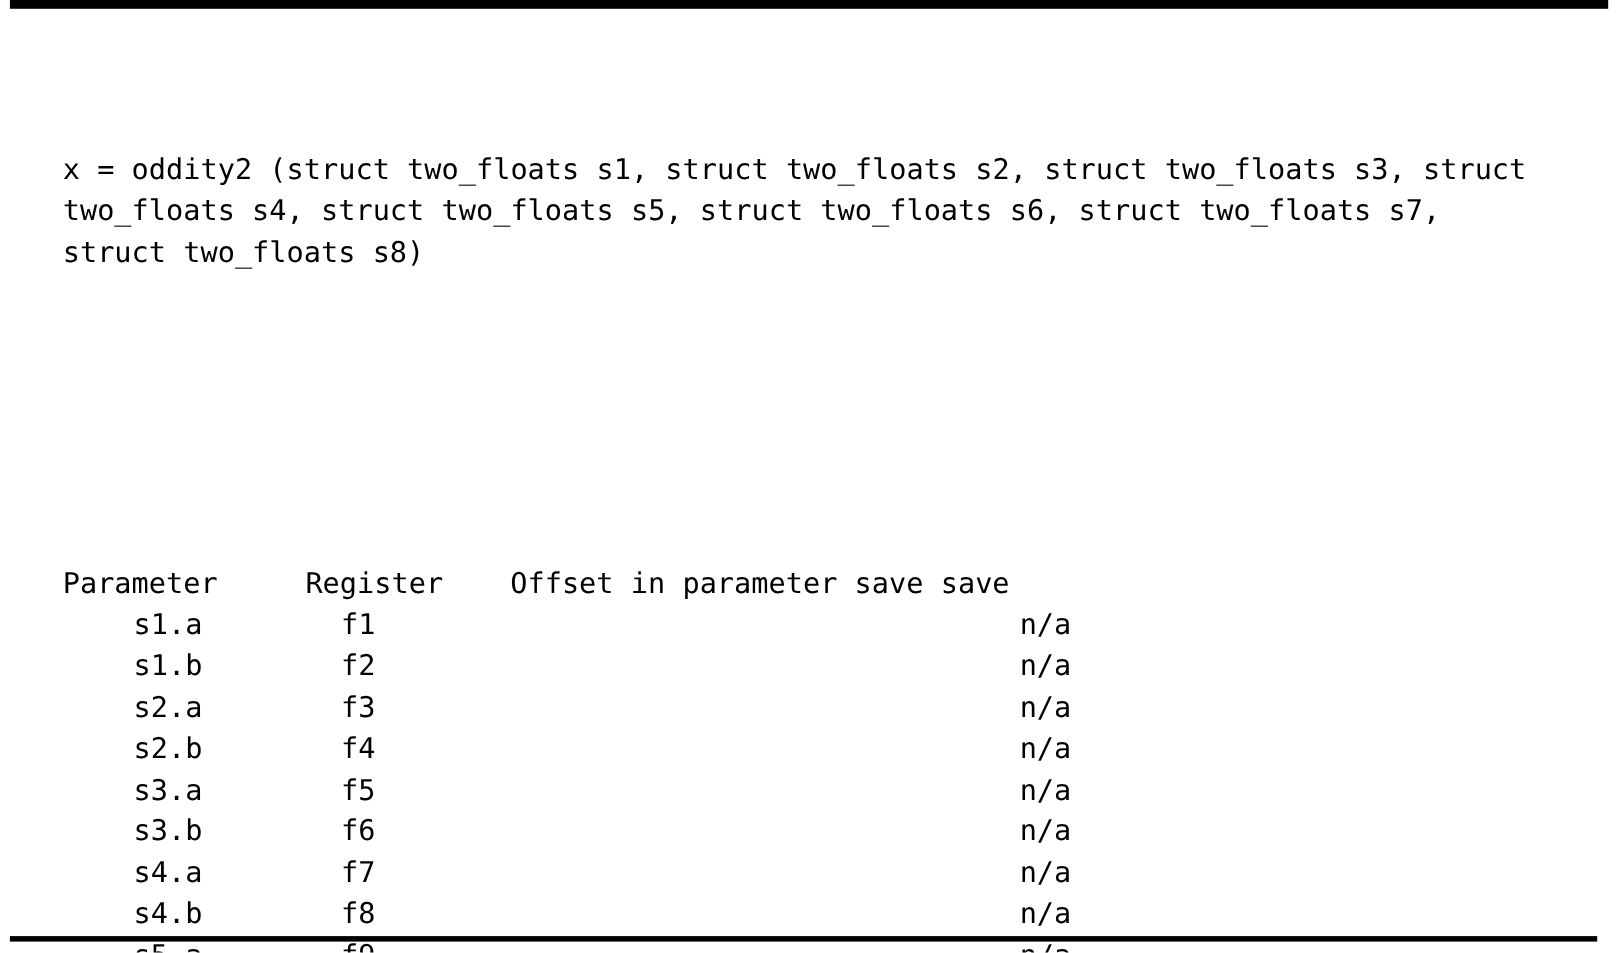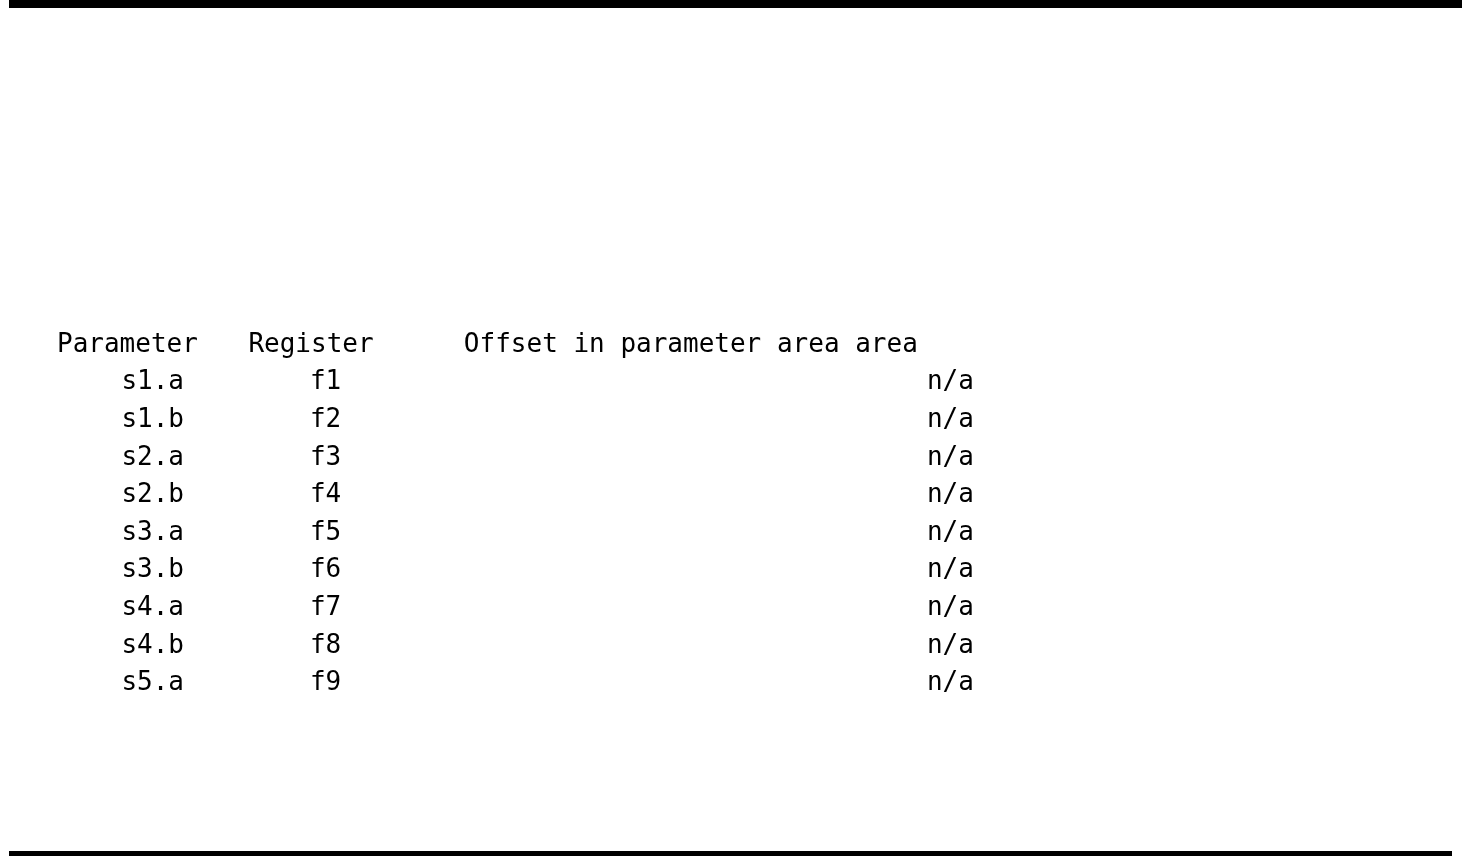--- a/index.html
+++ b/index.html
@@ -82,40 +82,41 @@
     line-height: 37.6px;
     white-space: pre;
   }
 
   
   .col-param    { width: 194px; text-align: center; }
   .col-register { width: 156px; text-align: center; }
   .col-offset   { width: 1000px; text-align: center; padding-left: 61px !important; }
 
   .param-table thead th { text-align: left; }
-  .param-table thead th.col-register { text-align: left; }
+  .param-table thead th.col-register { text-align: right; }
 </style>
 </head>
 <body>
 
 <div class="page">
 
   <div class="rule rule-top"></div>
 
   <div class="code-block">
 
+    <div class="signature">x = oddity2 (struct two_floats s1, struct two_floats s2, struct two_floats s3, struct two_floats s4, struct two_floats s5, struct two_floats s6, struct two_floats s7, struct two_floats s8)</div>
 
     <div class="spacer-line"></div>
 
     <table class="param-table">
       <thead>
         <tr>
           <th class="col-param">Parameter</th>
           <th class="col-register">Register</th>
-          <th class="col-offset">Offset in parameter area area</th>
+          <th class="col-offset">Offset in parameter save save</th>
         </tr>
       </thead>
       <tbody id="table-body"><tr><td class="col-param">s1.a</td><td class="col-register">f1</td><td class="col-offset">n/a</td></tr><tr><td class="col-param">s1.b</td><td class="col-register">f2</td><td class="col-offset">n/a</td></tr><tr><td class="col-param">s2.a</td><td class="col-register">f3</td><td class="col-offset">n/a</td></tr><tr><td class="col-param">s2.b</td><td class="col-register">f4</td><td class="col-offset">n/a</td></tr><tr><td class="col-param">s3.a</td><td class="col-register">f5</td><td class="col-offset">n/a</td></tr><tr><td class="col-param">s3.b</td><td class="col-register">f6</td><td class="col-offset">n/a</td></tr><tr><td class="col-param">s4.a</td><td class="col-register">f7</td><td class="col-offset">n/a</td></tr><tr><td class="col-param">s4.b</td><td class="col-register">f8</td><td class="col-offset">n/a</td></tr><tr><td class="col-param">s5.a</td><td class="col-register">f9</td><td class="col-offset">n/a</td></tr></tbody>
     </table>
 
   </div>
 
   <div class="rule rule-bottom"></div>
 
 </div>

